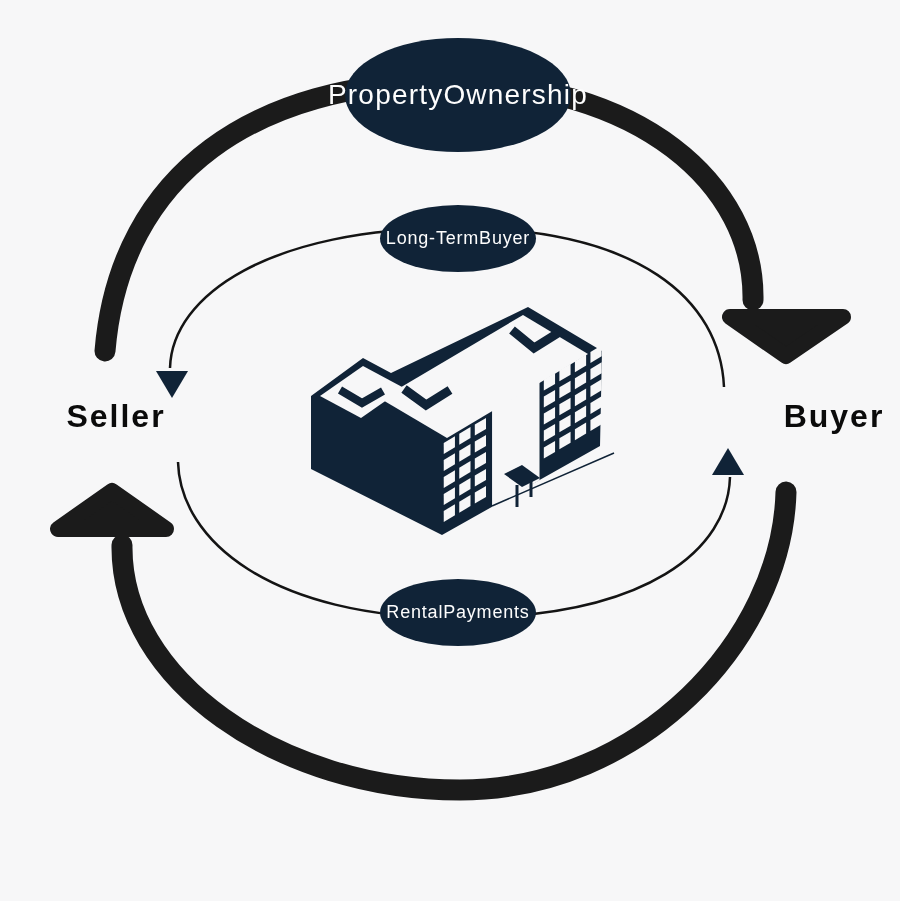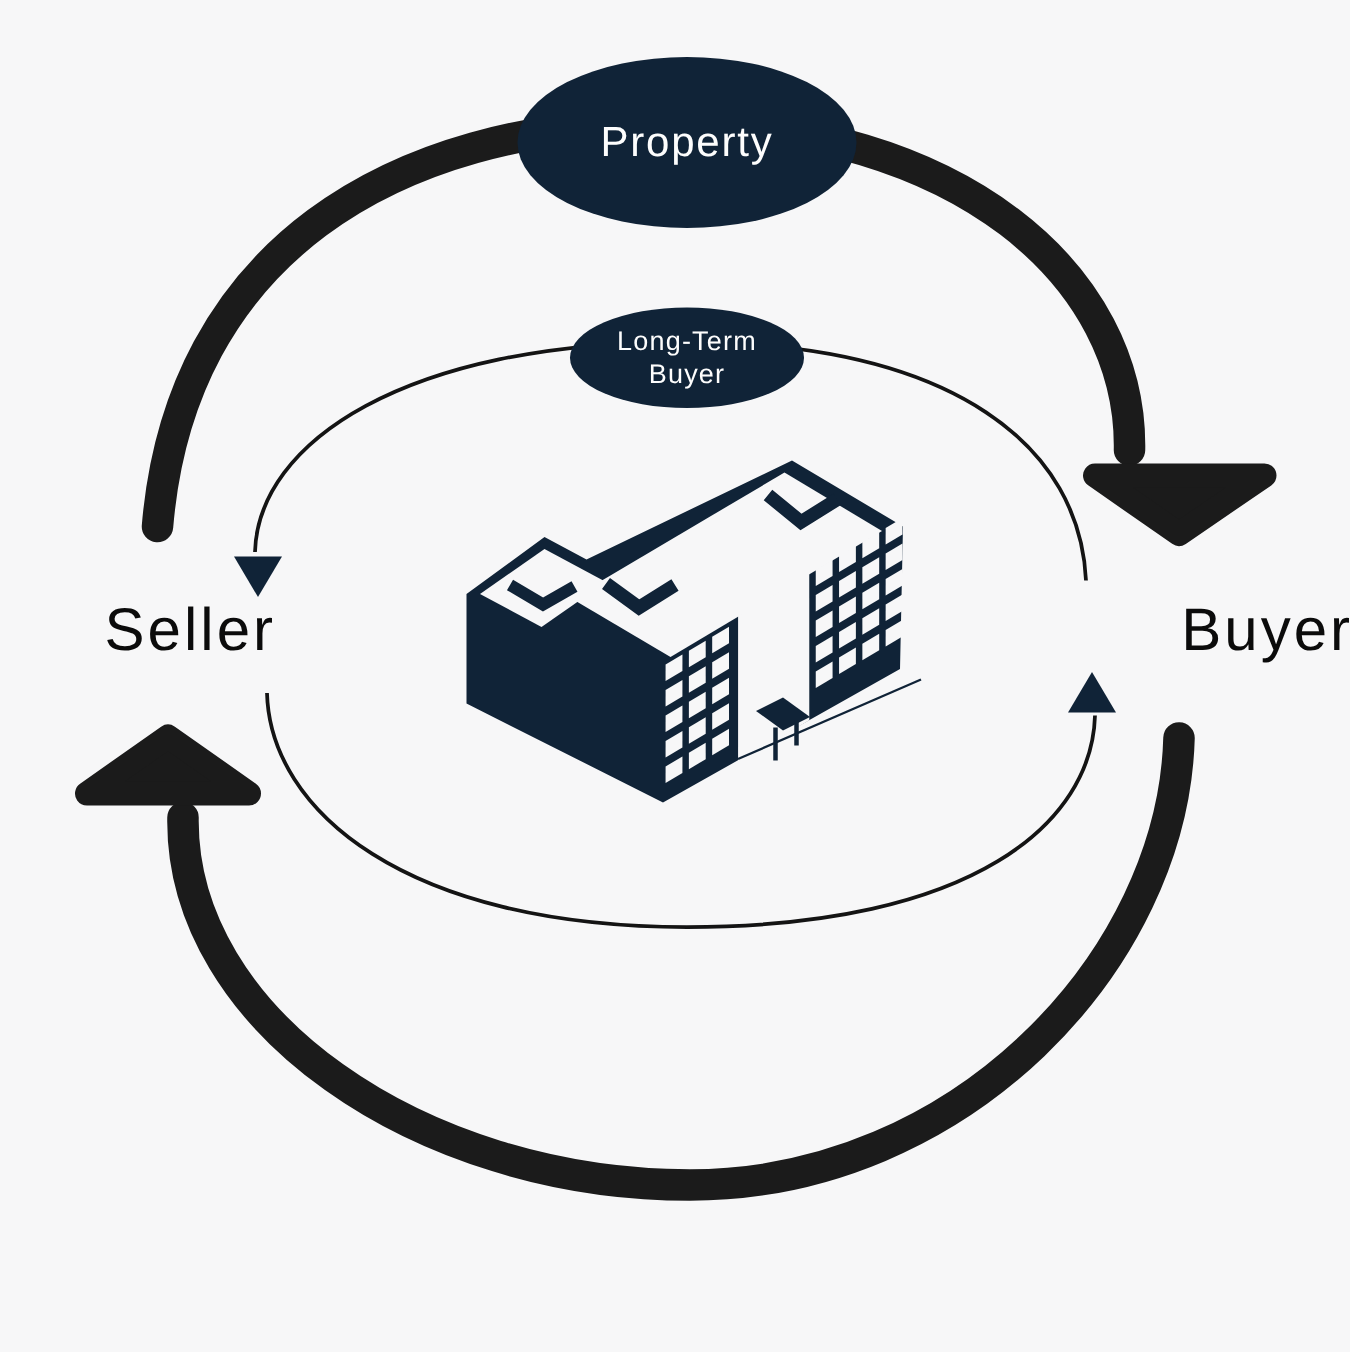--- a/index.html
+++ b/index.html
@@ -3,28 +3,28 @@
 <meta charset="utf-8">
 <style>
   html,body{margin:0;padding:0;background:#f7f7f8;}
   .stage{
     position:relative;width:900px;height:901px;background:#f7f7f8;
     overflow:hidden;font-family:"Liberation Sans",sans-serif;
   }
   .stage svg{position:absolute;left:0;top:0;}
   .badge{
     position:absolute;background:#102337;border-radius:50%;
-    color:#fdfdfd;display:flex;flex-direction:column;align-items:center;
+    color:#fdfdfd;display:flex;align-items:center;
     justify-content:center;text-align:center;z-index:3;
   }
   .badge.big{font-size:28px;letter-spacing:1.2px;line-height:1.28;font-weight:400;}
   .badge.small{font-size:18px;letter-spacing:0.8px;line-height:1.22;font-weight:400;}
   .party{
-    position:absolute;color:#0b0b0b;font-size:40px;letter-spacing:2px;
-    z-index:3;text-align:right;font-weight:400;
+    position:absolute;color:#0b0b0b;font-size:32px;letter-spacing:2px;
+    z-index:3;text-align:center;font-weight:700;
   }
 </style>
 </head>
 <body>
 
 <div class="stage">
 
   <svg width="900" height="901" viewBox="0 0 900 901">
 
     <g>
@@ -92,25 +92,30 @@
 
       <path d="M504,474 L522,465 L540,478 L522,487 Z" fill="#102337"></path>
       <line x1="517" y1="485" x2="517" y2="507" stroke="#102337" stroke-width="3"></line>
       <line x1="531" y1="480" x2="531" y2="497" stroke="#102337" stroke-width="3"></line>
       <line x1="492" y1="506" x2="614" y2="453" stroke="#102337" stroke-width="1.5"></line>
     </g>
   </svg>
 
   <div class="badge big" style="left:345px;top:38px;width:226px;height:114px;">
     <span>Property</span>
+    <span>Ownership</span>
   </div>
 
   <div class="badge small" style="left:380px;top:205px;width:156px;height:67px;">
     <span>Long-Term</span>
     <span>Buyer</span>
   </div>
 
+  <div class="badge small" style="left:380px;top:579px;width:156px;height:67px;">
+    <span>Rental</span>
+    <span>Payments</span>
+  </div>
 
 
   <div class="party" style="left:48px;top:398px;width:136px;">Seller</div>
   <div class="party" style="left:766px;top:398px;width:136px;">Buyer</div>
 
 </div>
 
 </body></html>

